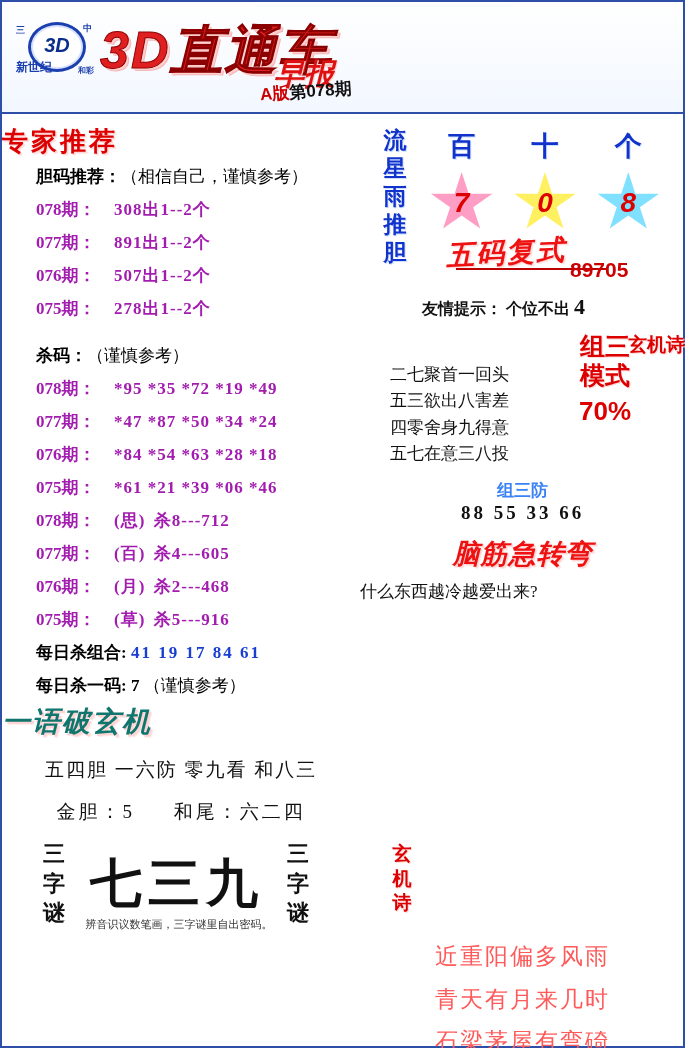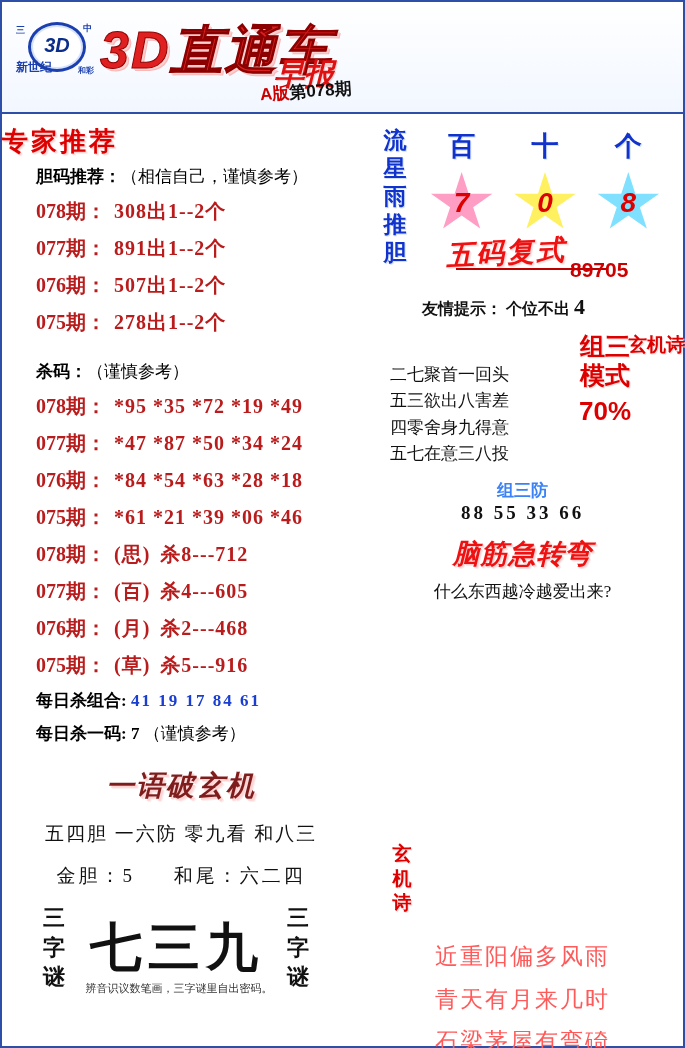--- a/index.html
+++ b/index.html
@@ -83,21 +83,21 @@
   .left-col{position:absolute;left:0;top:0;width:358px;}
   .right-col{position:absolute;left:358px;top:0;width:325px;}
 
   .sec-title{
     text-align:left;font-size:26px;font-weight:bold;color:#d00;
     letter-spacing:3px;
     text-shadow:1px 1px 0 #ffd2d2,2px 2px 0 #ffe8e8;
     font-family:"Liberation Sans", sans-serif;
     margin:10px 0 6px 0;
   }
-  .row{font-size:20px;color:#b91c1c;margin:10px 0 10px 0;}
+  .row{font-size:17px;color:#a21caf;margin:10px 0 10px 0;}
   .lbl{display:inline-block;min-width:78px;margin-left:34px;font-weight:bold;}
   .hdr-line{font-size:17px;font-weight:bold;margin-left:34px;}
   .hdr-line .note{font-weight:normal;}
   .val{font-weight:bold;letter-spacing:1px;}
 
   
   .r-cols{
     position:relative;height:200px;margin-top:12px;
   }
   .vert-label{
@@ -186,43 +186,43 @@
   .zufang .t{font-size:17px;font-weight:bold;color:#3b82f6;}
   .zufang .v{font-size:19px;font-weight:bold;color:#111;letter-spacing:3px;margin-top:0;}
   .naojin{
     text-align:center;margin-top:12px;
     font-size:27px;font-weight:bold;font-style:italic;color:#e11;
     text-shadow:1px 1px 0 #ffd0d0,2px 2px 0 #ffe6e6;
     letter-spacing:1px;
     font-family:"Liberation Sans", sans-serif;
   }
   .riddle{
-    text-align:center;margin-top:8px;font-size:17px;color:#111;
+    margin-top:8px;font-size:17px;color:#111;
   }
 
   .xuanji2{
     position:absolute;left:22px;top:728px;width:40px;
     text-align:center;font-size:19px;font-weight:bold;color:#d00;
     line-height:1.3;
     text-shadow:1px 1px 0 #ffd8d8;
     font-family:"Liberation Sans", sans-serif;
   }
   .poem2{
     position:absolute;left:0;top:822px;width:325px;
     text-align:center;color:#ff5a5a;
     font-size:23px;line-height:1.85;
     letter-spacing:2px;
   }
 
   
   .combo{font-size:17px;font-weight:bold;margin:6px 0 0 34px;}
   .combo .nums{color:#1a3fd0;letter-spacing:2px;}
   .yuji{
-    text-align:center;margin-top:22px;
-    font-size:28px;font-weight:bold;font-style:italic;color:#7f1d1d;
+    text-align:left;margin-top:6px;
+    font-size:28px;font-weight:bold;font-style:italic;color:#0f766e;
     text-shadow:2px 2px 0 #ffd4d4,3px 3px 0 #ffeaea;
     letter-spacing:2px;
     font-family:"Liberation Sans", sans-serif;
   }
   .yuji-line{
     text-align:center;margin-top:16px;font-size:19px;color:#111;letter-spacing:2px;
   }
   .yuji-line2{
     text-align:center;margin-top:16px;font-size:19px;color:#111;letter-spacing:3px;
   }

